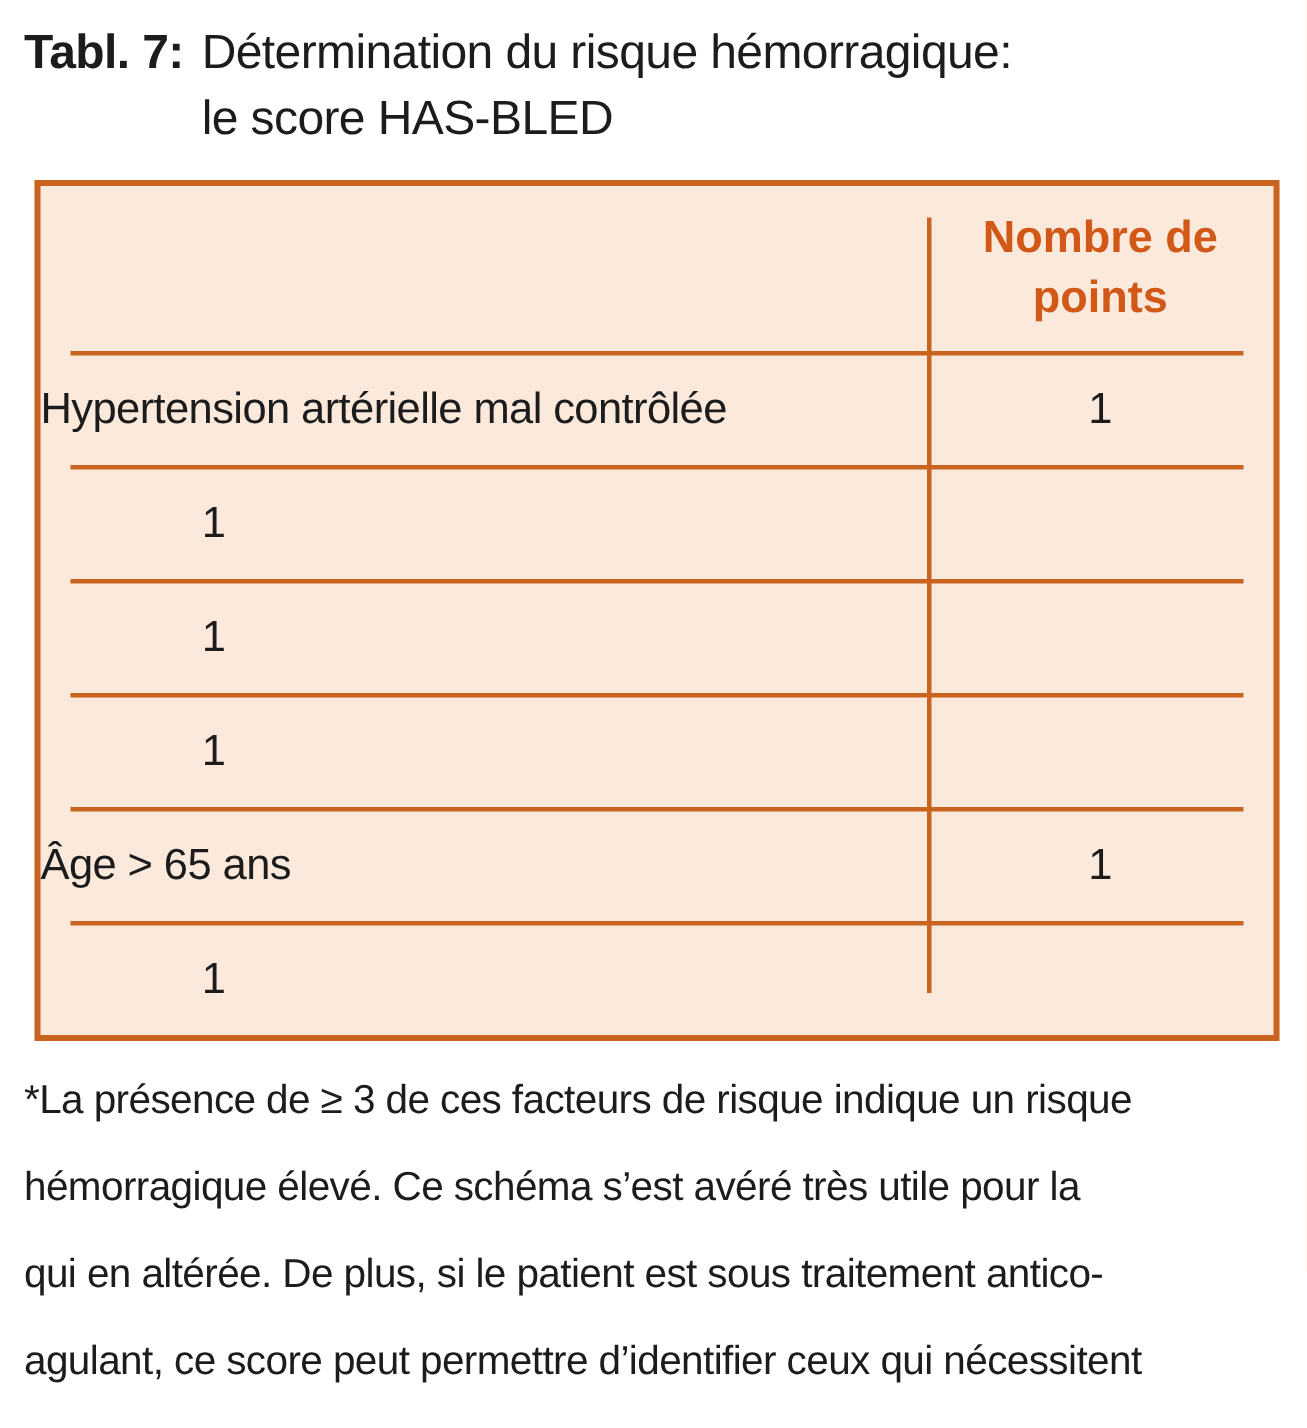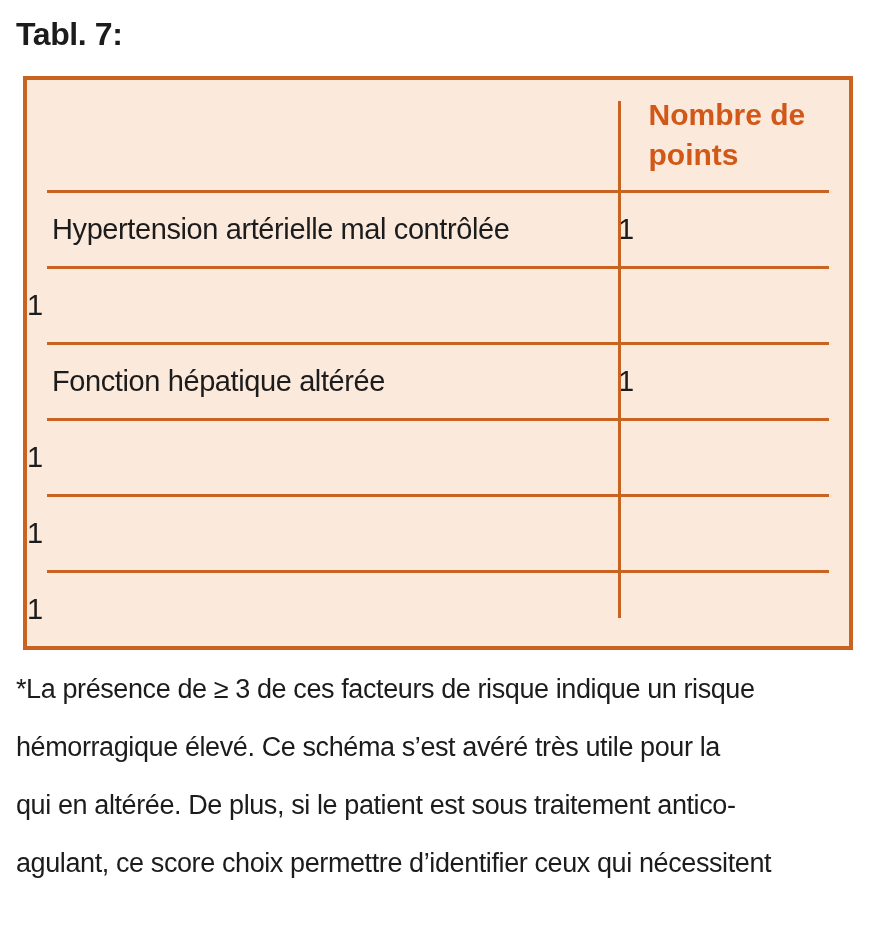--- a/index.html
+++ b/index.html
@@ -49,27 +49,26 @@
     background: var(--accent);
   }
   .row {
     display: flex;
     align-items: center;
     height: 73px;
   }
   .header-row { height: 110px; }
   .label-cell {
     flex: 1;
-    padding-left: 25px;
     font-size: 29px;
     letter-spacing: -0.4px;
   }
   .points-cell {
     width: 231px;
-    text-align: left;
+    text-align: center;
     font-size: 29px;
   }
   .header-cell {
     color: var(--header-text);
     font-weight: bold;
     font-size: 30px;
     line-height: 40px;
   }
   .header-text { width: 170px; margin: 0 auto; }
   .sep {
@@ -87,20 +86,24 @@
   }
   .fline { white-space: nowrap; margin-top: 20px; }
 </style>
 </head>
 <body>
 
 <div class="page">
 
   <div class="caption">
     <span class="caption-label">Tabl. 7:</span>
+    <div class="caption-text">
+      <span>Détermination du risque hémorragique:</span><br>
+      <span>le score HAS-BLED</span>
+    </div>
   </div>
 
   <div class="score-table">
     <div class="vline"></div>
 
     <div class="row header-row">
       <div class="label-cell"></div>
       <div class="points-cell header-cell">
         <div class="header-text">Nombre de points</div>
       </div>
@@ -112,40 +115,40 @@
       <div class="points-cell">1</div>
     </div>
     <div class="sep"></div>
 
     <div class="row">
       <div class="points-cell">1</div>
     </div>
     <div class="sep"></div>
 
     <div class="row">
-      <div class="label-cell">Fonction hépatique altérée</div>
       <div class="points-cell">1</div>
     </div>
     <div class="sep"></div>
 
     <div class="row">
       <div class="points-cell">1</div>
     </div>
     <div class="sep"></div>
 
     <div class="row">
+      <div class="label-cell">Âge &gt; 65 ans</div>
       <div class="points-cell">1</div>
     </div>
     <div class="sep"></div>
 
     <div class="row">
       <div class="points-cell">1</div>
     </div>
   </div>
 
   <div class="footnote">
     <div class="fline">*La présence de ≥ 3 de ces facteurs de risque indique un risque</div>
     <div class="fline">hémorragique élevé. Ce schéma s’est avéré très utile pour la</div>
     <div class="fline">qui en altérée. De plus, si le patient est sous traitement antico-</div>
-    <div class="fline">agulant, ce score choix permettre d’identifier ceux qui nécessitent</div>
+    <div class="fline">agulant, ce score peut permettre d’identifier ceux qui nécessitent</div>
   </div>
 
 </div>
 
 </body></html>

